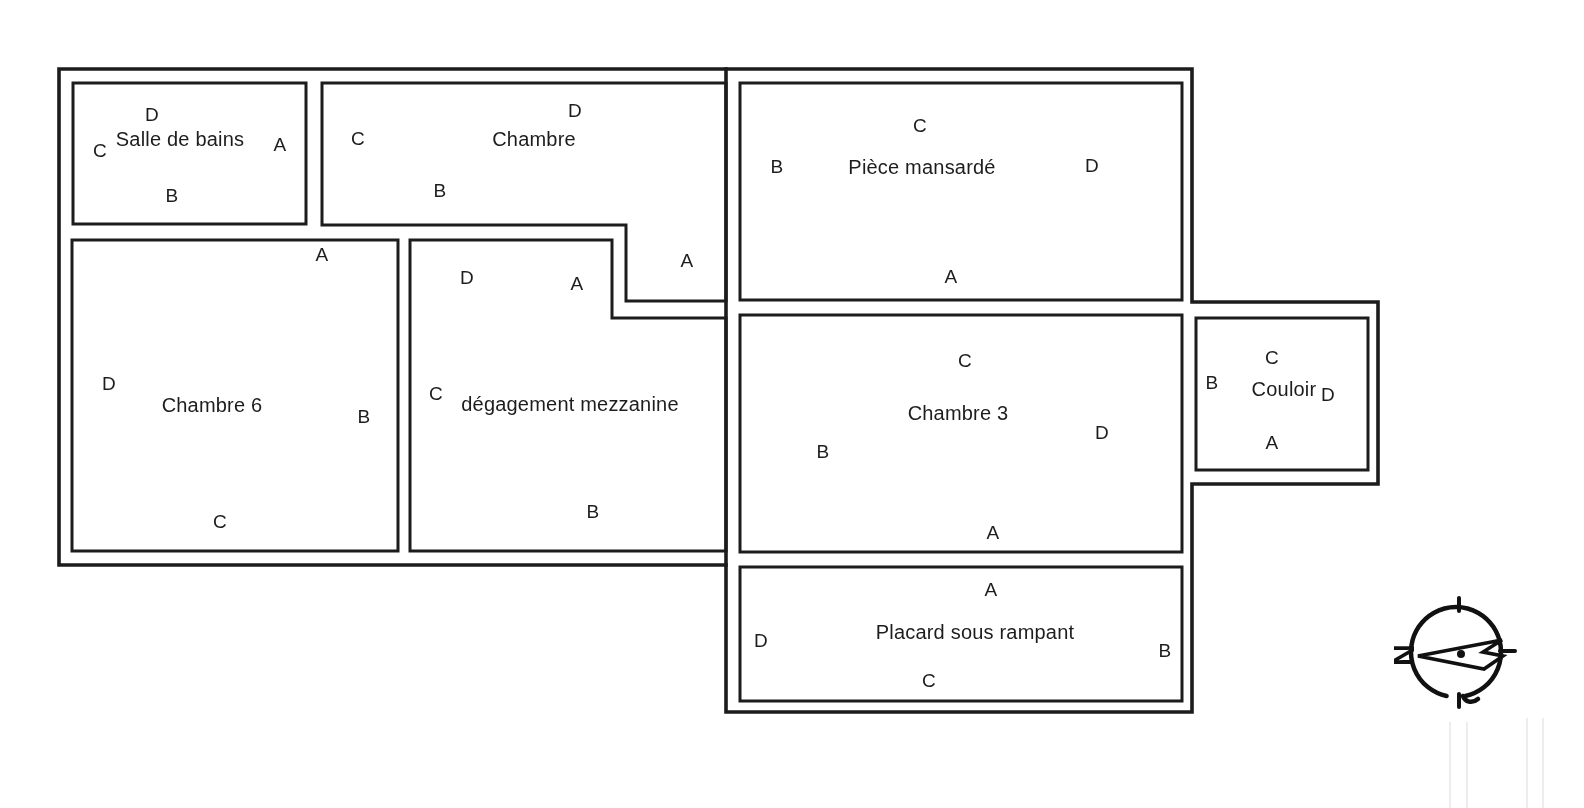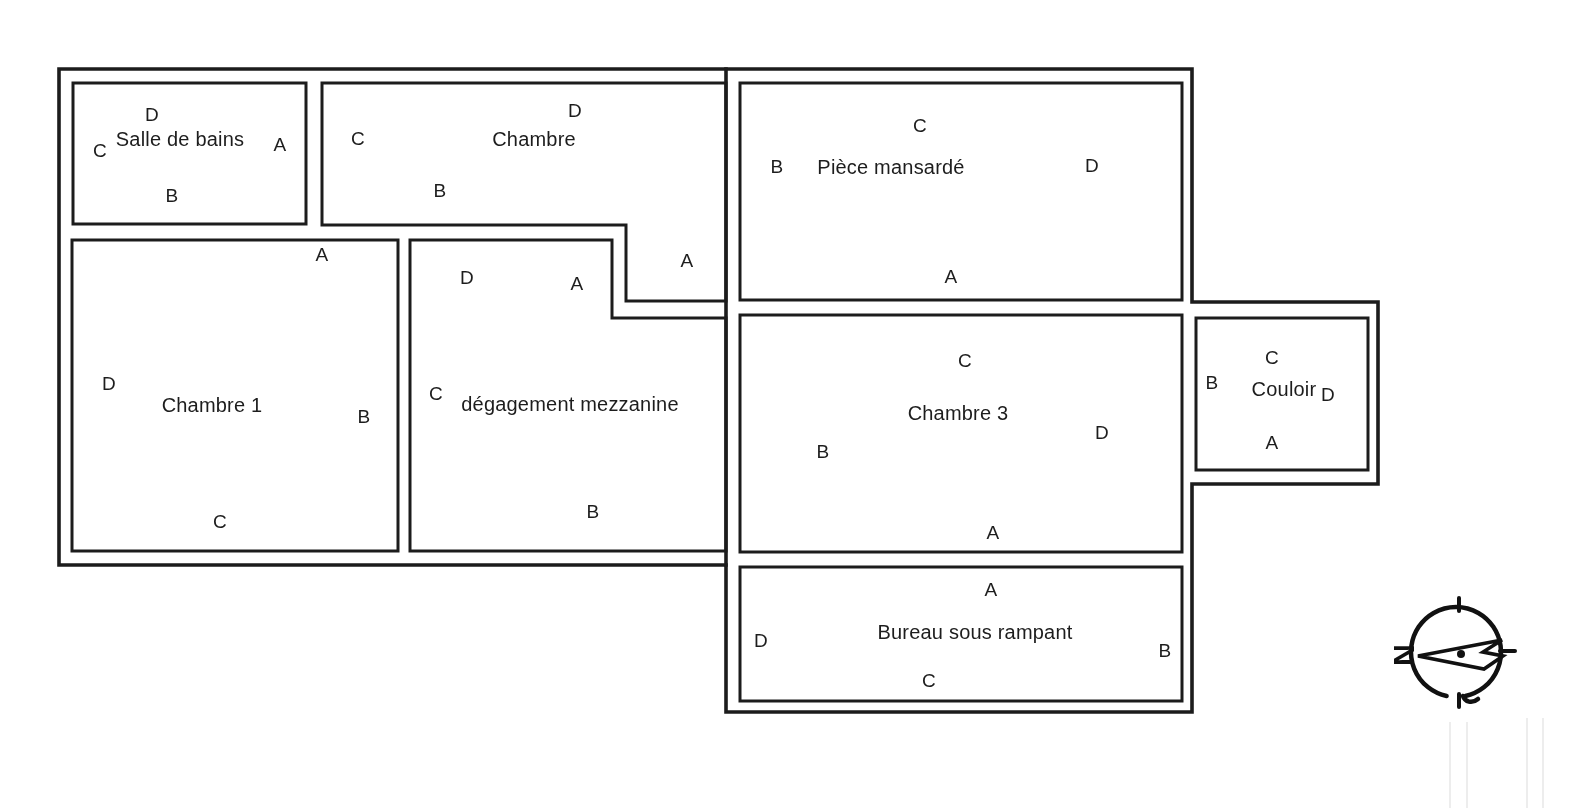--- a/index.html
+++ b/index.html
@@ -91,27 +91,27 @@
   <div class="lbl wall-letter" style="left:100px;top:150px">C</div>
   <div class="lbl wall-letter" style="left:280px;top:144px">A</div>
   <div class="lbl wall-letter" style="left:172px;top:195px">B</div>
 
   <div class="lbl room-name" style="left:534px;top:139px">Chambre</div>
   <div class="lbl wall-letter" style="left:575px;top:110px">D</div>
   <div class="lbl wall-letter" style="left:358px;top:138px">C</div>
   <div class="lbl wall-letter" style="left:440px;top:190px">B</div>
   <div class="lbl wall-letter" style="left:687px;top:260px">A</div>
 
-  <div class="lbl room-name" style="left:891px;top:167px">Pièce mansardé</div>
+  <div class="lbl room-name" style="left:922px;top:167px">Pièce mansardé</div>
   <div class="lbl wall-letter" style="left:920px;top:125px">C</div>
   <div class="lbl wall-letter" style="left:777px;top:166px">B</div>
   <div class="lbl wall-letter" style="left:1092px;top:165px">D</div>
   <div class="lbl wall-letter" style="left:951px;top:276px">A</div>
 
-  <div class="lbl room-name" style="left:212px;top:405px">Chambre 1</div>
+  <div class="lbl room-name" style="left:212px;top:405px">Chambre 6</div>
   <div class="lbl wall-letter" style="left:322px;top:254px">A</div>
   <div class="lbl wall-letter" style="left:109px;top:383px">D</div>
   <div class="lbl wall-letter" style="left:364px;top:416px">B</div>
   <div class="lbl wall-letter" style="left:220px;top:521px">C</div>
 
   <div class="lbl room-name" style="left:570px;top:404px">dégagement mezzanine</div>
   <div class="lbl wall-letter" style="left:467px;top:277px">D</div>
   <div class="lbl wall-letter" style="left:577px;top:283px">A</div>
   <div class="lbl wall-letter" style="left:436px;top:393px">C</div>
   <div class="lbl wall-letter" style="left:593px;top:511px">B</div>
@@ -121,19 +121,19 @@
   <div class="lbl wall-letter" style="left:823px;top:451px">B</div>
   <div class="lbl wall-letter" style="left:1102px;top:432px">D</div>
   <div class="lbl wall-letter" style="left:993px;top:532px">A</div>
 
   <div class="lbl room-name" style="left:1284px;top:389px">Couloir</div>
   <div class="lbl wall-letter" style="left:1272px;top:357px">C</div>
   <div class="lbl wall-letter" style="left:1212px;top:382px">B</div>
   <div class="lbl wall-letter" style="left:1328px;top:394px">D</div>
   <div class="lbl wall-letter" style="left:1272px;top:442px">A</div>
 
-  <div class="lbl room-name" style="left:975px;top:632px">Bureau sous rampant</div>
+  <div class="lbl room-name" style="left:975px;top:632px">Placard sous rampant</div>
   <div class="lbl wall-letter" style="left:991px;top:589px">A</div>
   <div class="lbl wall-letter" style="left:761px;top:640px">D</div>
   <div class="lbl wall-letter" style="left:1165px;top:650px">B</div>
   <div class="lbl wall-letter" style="left:929px;top:680px">C</div>
 
 </div>
 
 </body></html>

